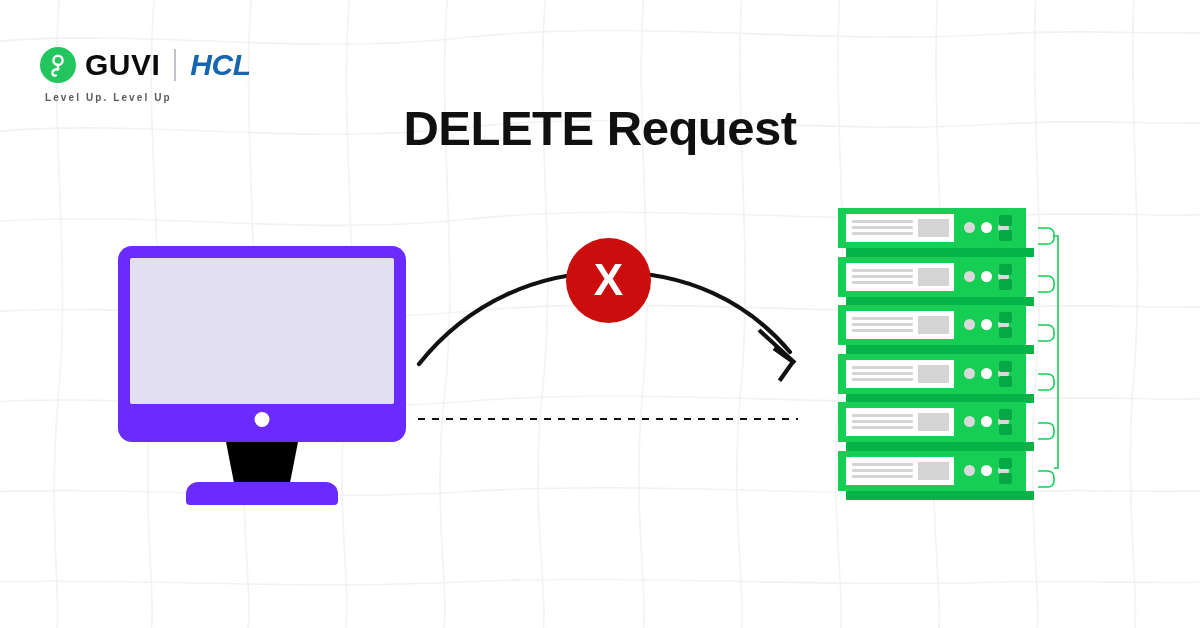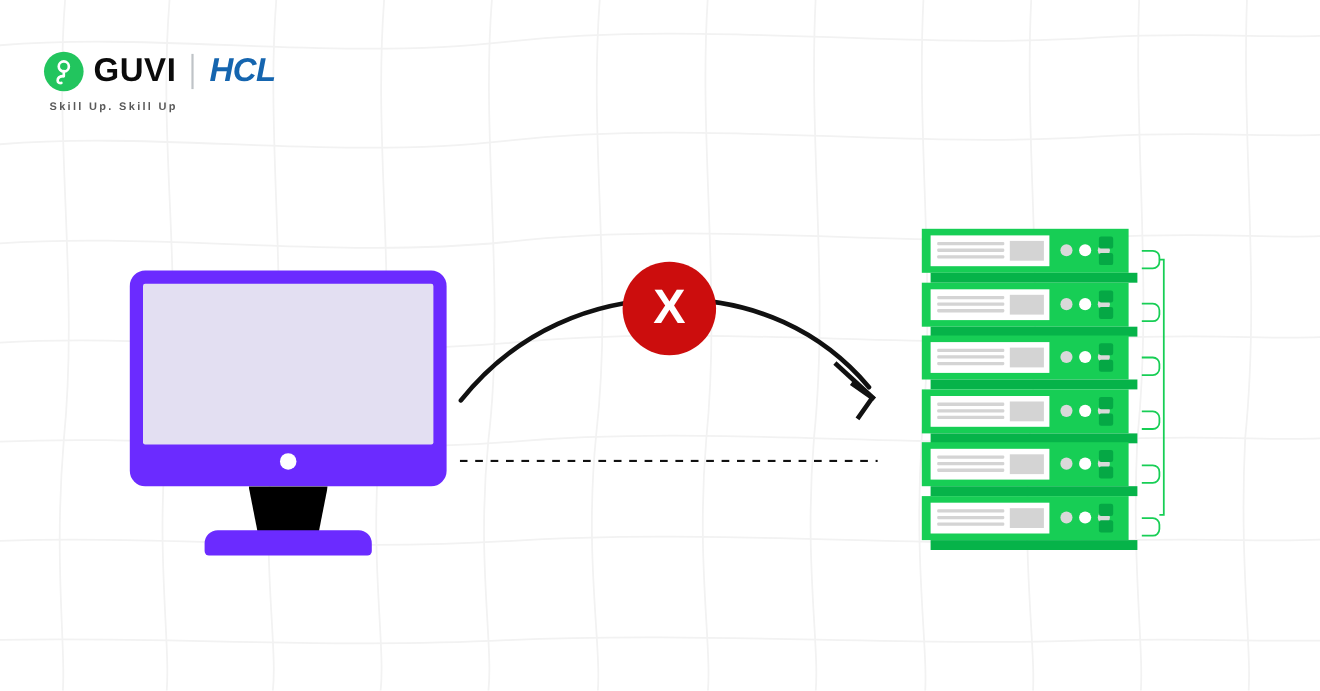--- a/index.html
+++ b/index.html
@@ -165,23 +165,24 @@
             <circle cx="11" cy="7.4" r="4.6"></circle>
             <path d="M11 11.6 L11 16.2"></path>
             <path d="M11 16.2 C7.2 16.2 5.4 18.1 5.4 20.2 C5.4 22.0 7.0 23.0 8.8 22.4"></path>
           </g>
         </svg>
       </span>
       <span class="guvi-word">GUVI</span>
       <span class="brand-divider"></span>
       <span class="hcl-word">HCL</span>
     </div>
-    <div class="tagline">Skill Up. Skill Up</div>
+    <div class="tagline">Level Up. Level Up</div>
   </div>
 
+  <div id="page-title">DELETE Request</div>
 
   <div id="monitor">
     <div class="mon-body">
       <div class="mon-screen"></div>
       <div class="mon-dot"></div>
     </div>
     <div class="mon-neck-inner"></div>
     <div class="mon-base"></div>
   </div>
 

